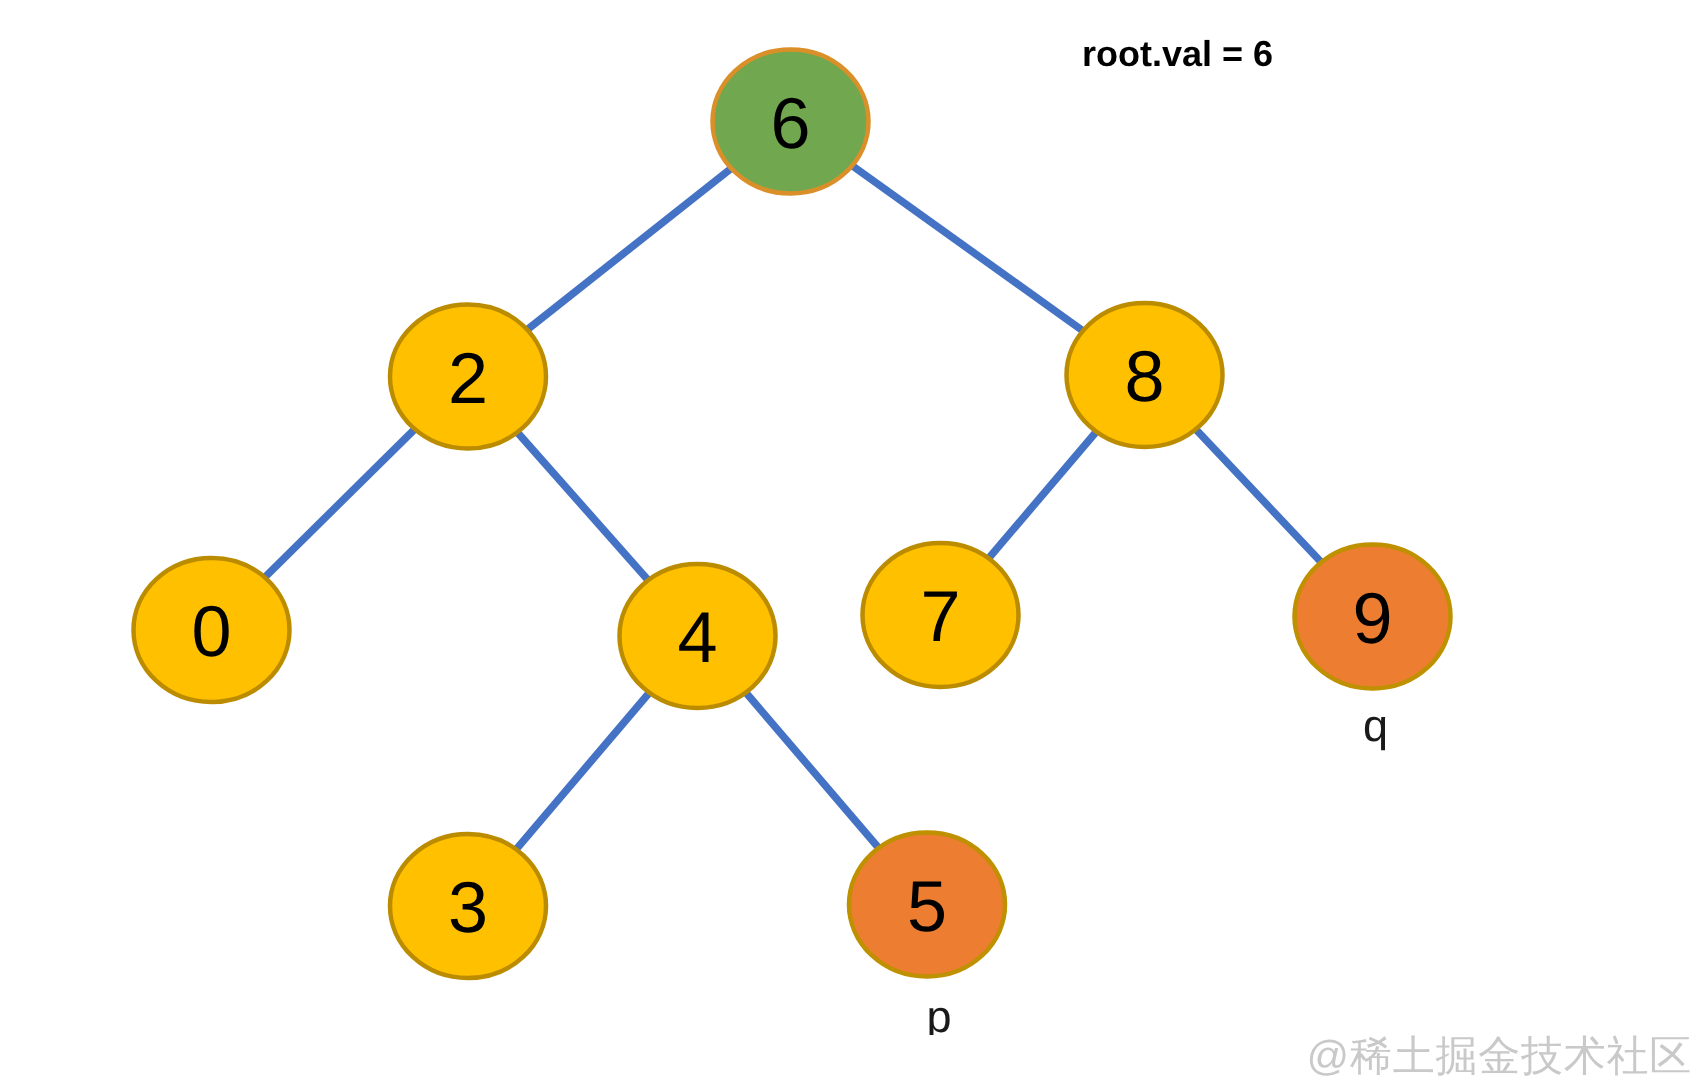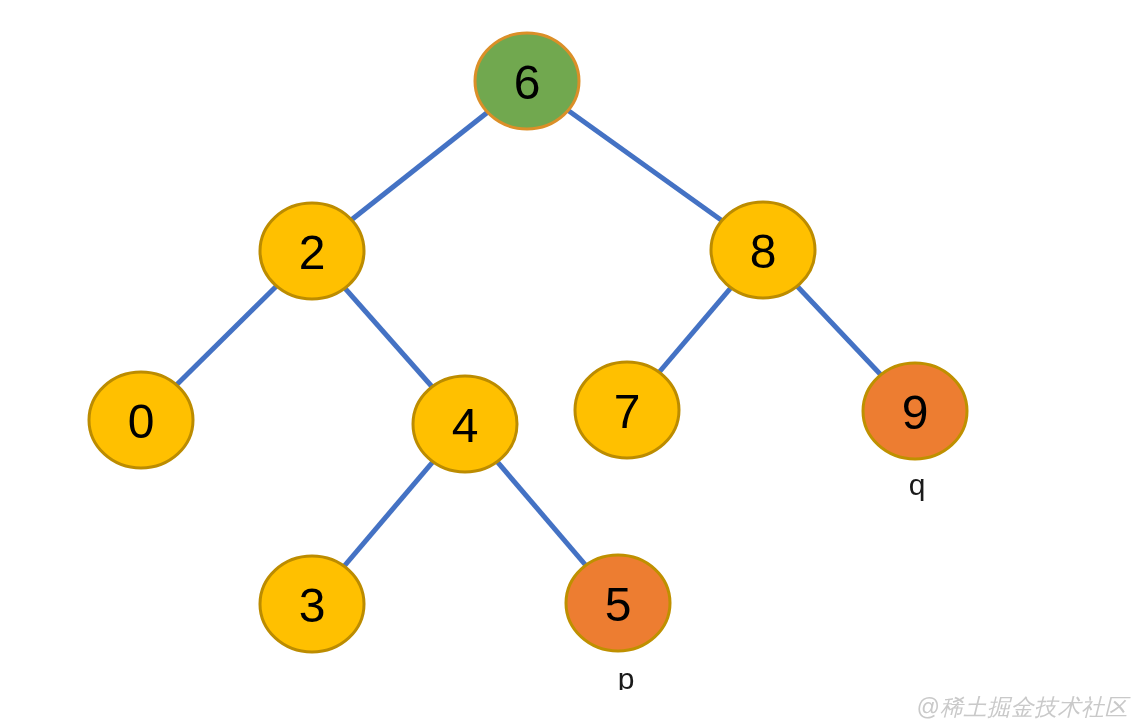--- a/index.html
+++ b/index.html
@@ -52,24 +52,23 @@
   .pointer-label-p {
     left: 604px;
     top: 662px;
     height: 28px;
     overflow: hidden;
   }
   .watermark {
     position: absolute;
     right: 7px;
     bottom: 3px;
-    font-size: 23px;
+    font-size: 28px;
     color: #c9c9c9;
     letter-spacing: 0.5px;
-    font-style: italic;
   }
 </style>
 </head>
 <body>
 
 <div class="canvas">
 
   <svg class="tree-svg" width="1135" height="726" viewBox="0 0 1135 726">
       <line x1="527" y1="81" x2="312" y2="251" stroke="#4472C4" stroke-width="5"></line>
       <line x1="527" y1="81" x2="763" y2="250" stroke="#4472C4" stroke-width="5"></line>
@@ -111,20 +110,21 @@
         <ellipse cx="312" cy="604" rx="52" ry="48" fill="#FFC000" stroke="#BC8C00" stroke-width="3"></ellipse>
         <text x="312" y="604" text-anchor="middle" dominant-baseline="central" dy="0.04em" class="node-value-text" fill="#000000">3</text>
       </g>
       <g>
         <ellipse cx="618" cy="603" rx="52" ry="48" fill="#ED7D31" stroke="#BF9000" stroke-width="3"></ellipse>
         <text x="618" y="603" text-anchor="middle" dominant-baseline="central" dy="0.04em" class="node-value-text" fill="#000000">5</text>
       </g>
     </svg>
 
   <div class="annotation">
+    <div>root.val = 6</div>
   </div>
 
   <div class="pointer-label pointer-label-q">q</div>
 
   <div class="pointer-label pointer-label-p">p</div>
 
   <div class="watermark">@稀土掘金技术社区</div>
 
 </div>
 

